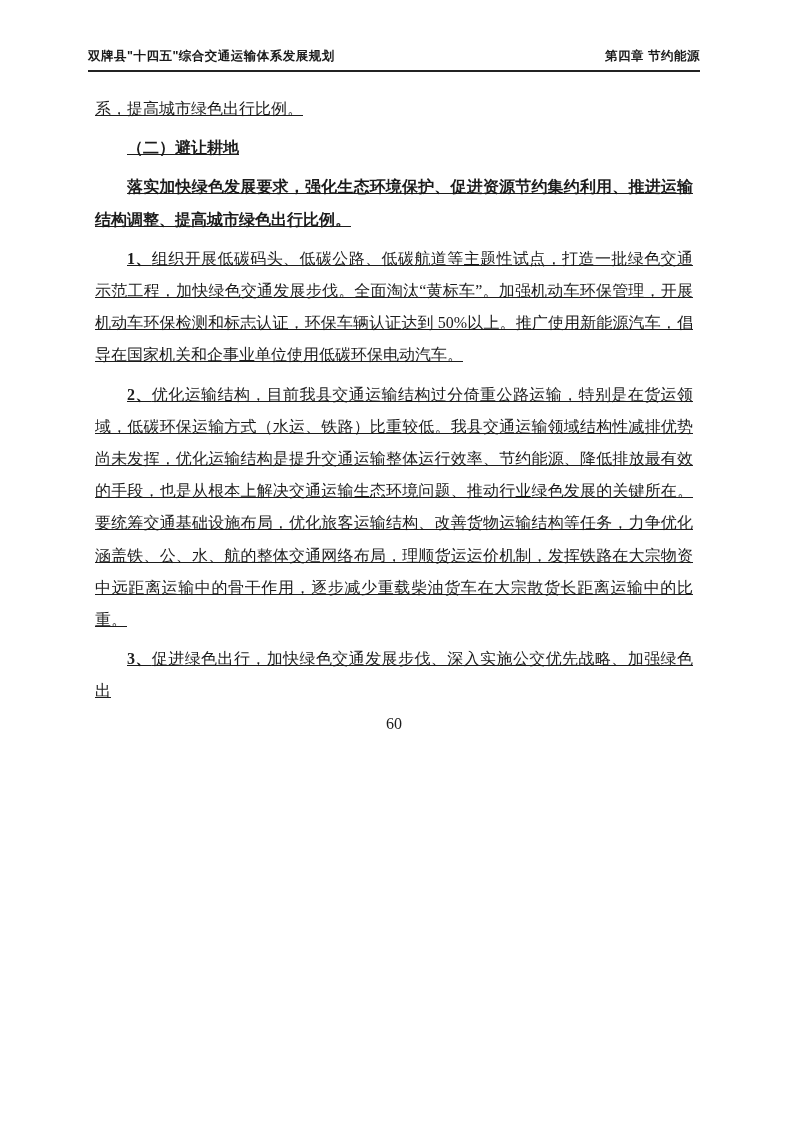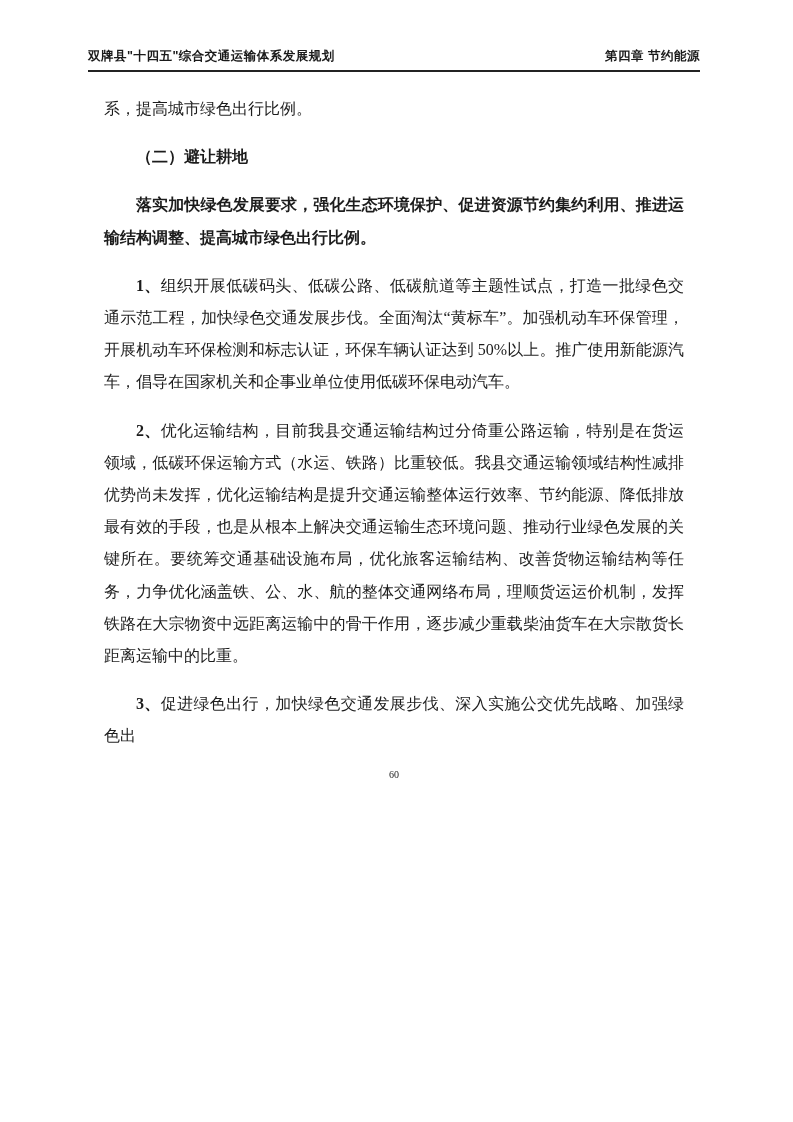--- a/index.html
+++ b/index.html
@@ -33,36 +33,37 @@
     border-bottom: 2px solid #232323;
     color: #1a1a1a;
   }
   .content {
     margin-top: 21px;
     font-size: 16px;
     line-height: 32.2px;
     text-align: justify;
   }
   .content p {
-    margin: 16px;
+    margin: 7px;
     text-indent: 32px;
+    text-decoration: underline;
   }
   .content p.no-indent {
     text-indent: 0;
   }
   .bold {
     font-weight: bold;
   }
   .num-b {
     font-weight: bold;
   }
   .footer {
     text-align: center;
     margin-top: 5px;
-    font-size: 10px;
+    font-size: 16px;
     font-family: "Liberation Serif", "DejaVu Serif", serif;
     color: #1c1c1c;
   }
 </style>
 </head>
 <body>
 
 <div class="page">
 
   <div class="header">

